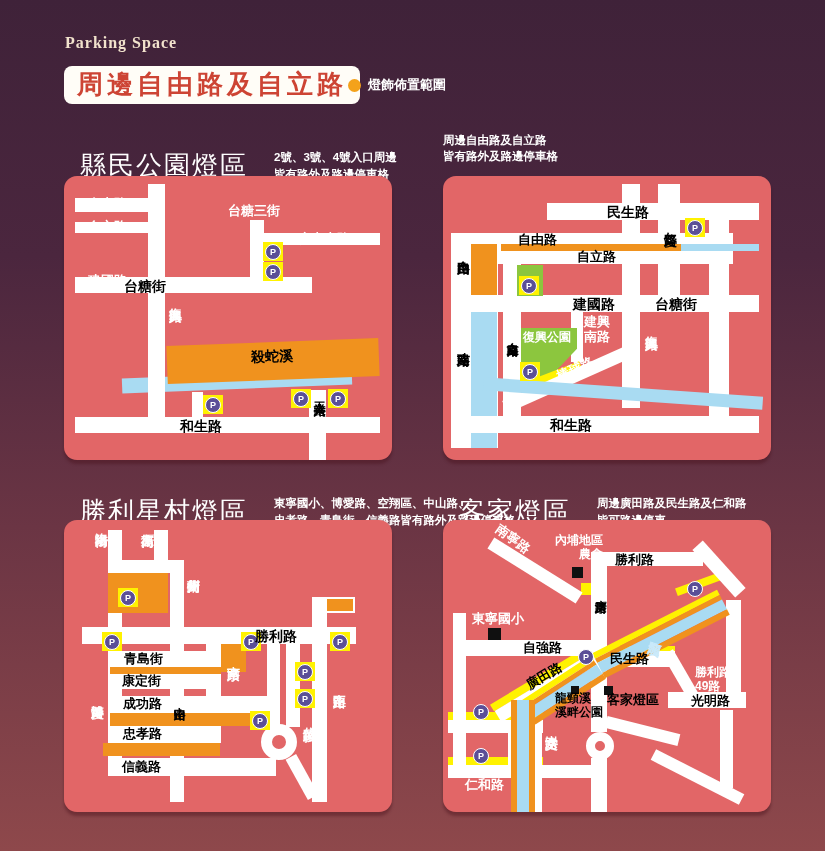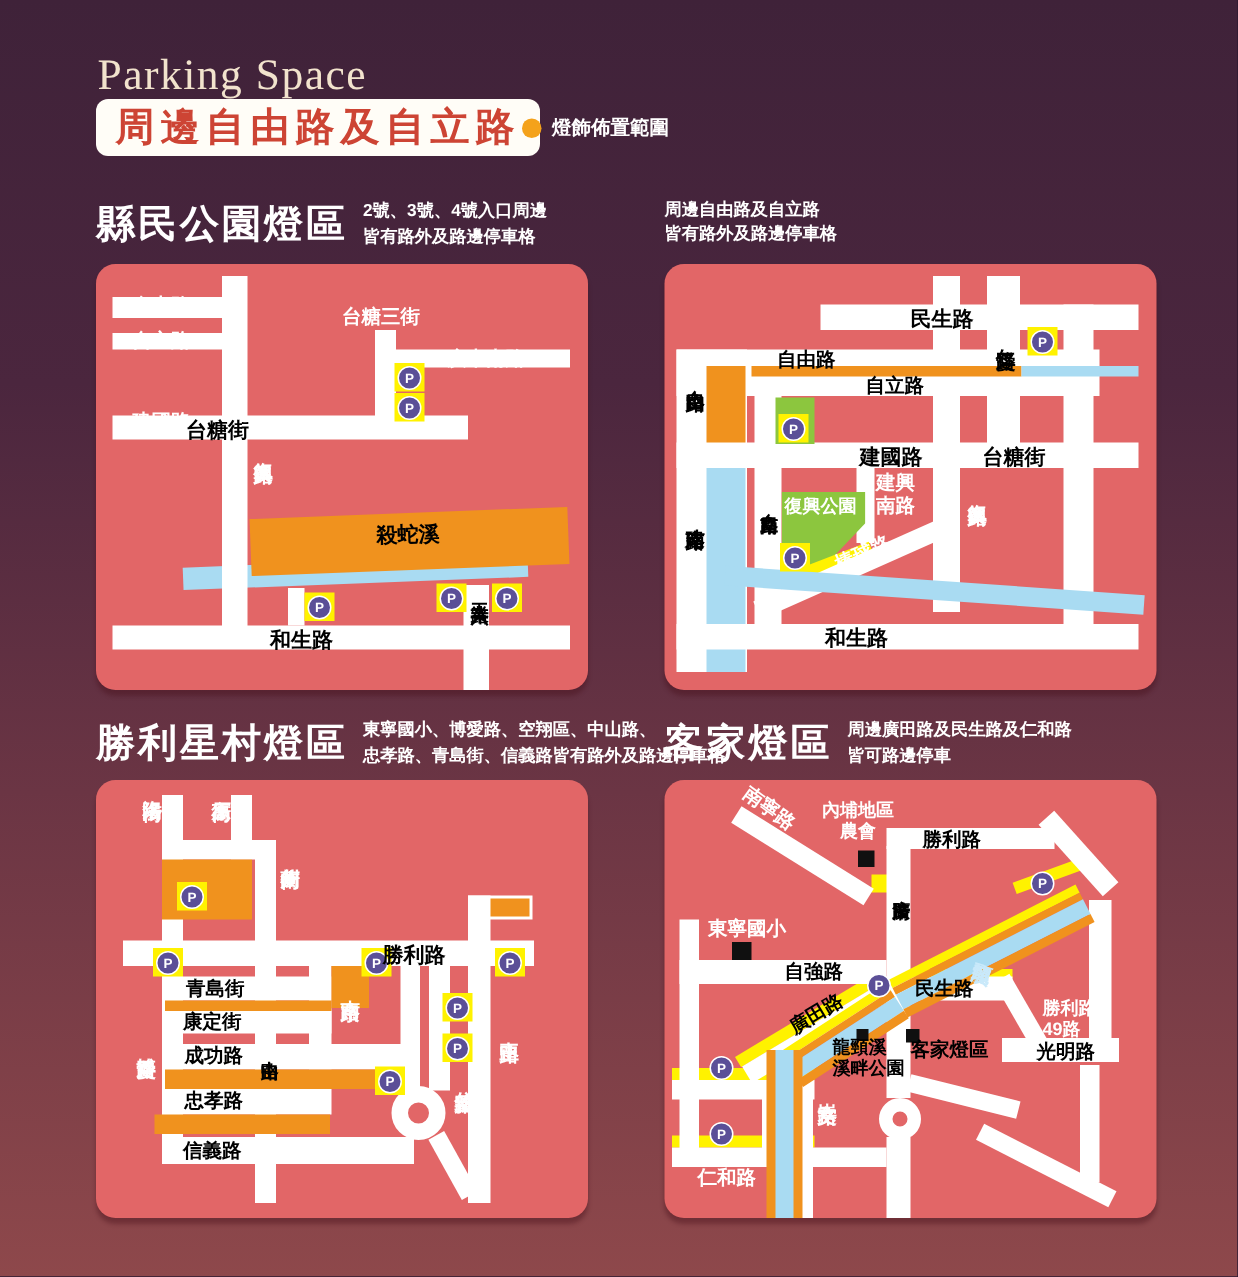--- a/index.html
+++ b/index.html
@@ -1,27 +1,27 @@
 <!DOCTYPE html>
 <html><head>
 <meta charset="utf-8">
 <style>
   html,body{margin:0;padding:0;background:#2c1830}
   #page{position:relative;width:825px;height:851px;overflow:hidden;
     background:linear-gradient(180deg,#3f2239 0%,#4b263e 30%,#6b3544 62%,#8e484b 100%);
     font-family:"Liberation Sans","DejaVu Sans",sans-serif}
-  .eyebrow{position:absolute;font-family:"Liberation Serif","DejaVu Serif",serif;font-weight:normal;
-    font-size:29px;color:#f2e3cd;letter-spacing:1px}
+  .eyebrow{position:absolute;font-family:"Liberation Serif","DejaVu Serif",serif;font-weight:bold;
+    font-size:16px;color:#f2e3cd;letter-spacing:1px}
   .titlebox{position:absolute;background:#fffdf7;border-radius:8px;padding:4px 13px;
     color:#cd4434;font-size:26px;font-weight:bold;letter-spacing:4px;line-height:1.15}
   .legend{position:absolute;display:flex;align-items:center;gap:7px}
   .dot{width:13px;height:13px;border-radius:50%;background:#f4a21b}
   .legend span{color:#fff;font-weight:bold;font-size:13px}
   .ptitle{position:absolute;display:flex;align-items:center;gap:10px;color:#fff}
-  .ptitle h2{margin:0;font-size:26px;letter-spacing:2px;font-weight:bold;white-space:nowrap}
+  .ptitle h2{margin:16px;font-size:26px;letter-spacing:2px;font-weight:normal;white-space:nowrap}
   .psub{margin:0;font-size:11.5px;font-weight:bold;line-height:1.4;white-space:pre-line}
   .map{position:absolute;background:#e26667;border-radius:13px;overflow:hidden;
     box-shadow:0 4px 3px rgba(70,15,25,.4)}
   .rd{position:absolute;background:#fff;z-index:2}
   .or{position:absolute;background:#f0921e;z-index:3}
   .rv{position:absolute;background:#a9dbf2;z-index:3}
   .gr{position:absolute;background:#8cc63e;z-index:3}
   .yl{position:absolute;background:#fff200;z-index:2}
   .riv{position:absolute;display:flex;flex-direction:column;z-index:3}
   .riv .y{height:6px;background:#fff200}
@@ -262,21 +262,21 @@
     <div class="rv" style="left:74px;top:180px;width:12px;height:112px"></div>
     <div class="sq" style="left:129px;top:47px;width:11px;height:11px"></div>
     <div class="sq" style="left:45px;top:108px;width:13px;height:12px"></div>
     <div class="sq" style="left:128px;top:166px;width:8px;height:8px"></div>
     <div class="sq" style="left:161px;top:166px;width:9px;height:9px"></div>
     <span class="pc pca" style="left:244px;top:61px">P</span>
     <span class="pc pca" style="left:135px;top:129px">P</span>
     <span class="pc pca" style="left:30px;top:184px">P</span>
     <span class="pc pca" style="left:30px;top:228px">P</span>
     <div class="lw" style="left:50px;top:12px;transform:rotate(36deg)">南寧路</div>
-    <div class="lw f12" style="left:98px;top:14px;width:62px;text-align:center">內埔地區
+    <div class="lw f12" style="left:98px;top:14px;width:62px;text-align:right">內埔地區
 農會</div>
     <div class="lb" style="left:172px;top:33px">勝利路</div>
     <div class="lb vt f12" style="left:150px;top:70px">廣清路</div>
     <div class="lw" style="left:29px;top:92px">東寧國小</div>
     <div class="lb" style="left:80px;top:121px">自強路</div>
     <div class="lb" style="left:167px;top:132px">民生路</div>
     <div class="lb" style="left:82px;top:149px;transform:rotate(-31deg)">廣田路</div>
     <div class="vt" style="position:absolute;left:207px;top:112px;transform:rotate(18deg);color:#c9e9fa;font-weight:bold;font-size:13px;z-index:6">龍頸溪</div>
     <div class="lw f12" style="left:252px;top:146px">勝利路
 49路</div>

